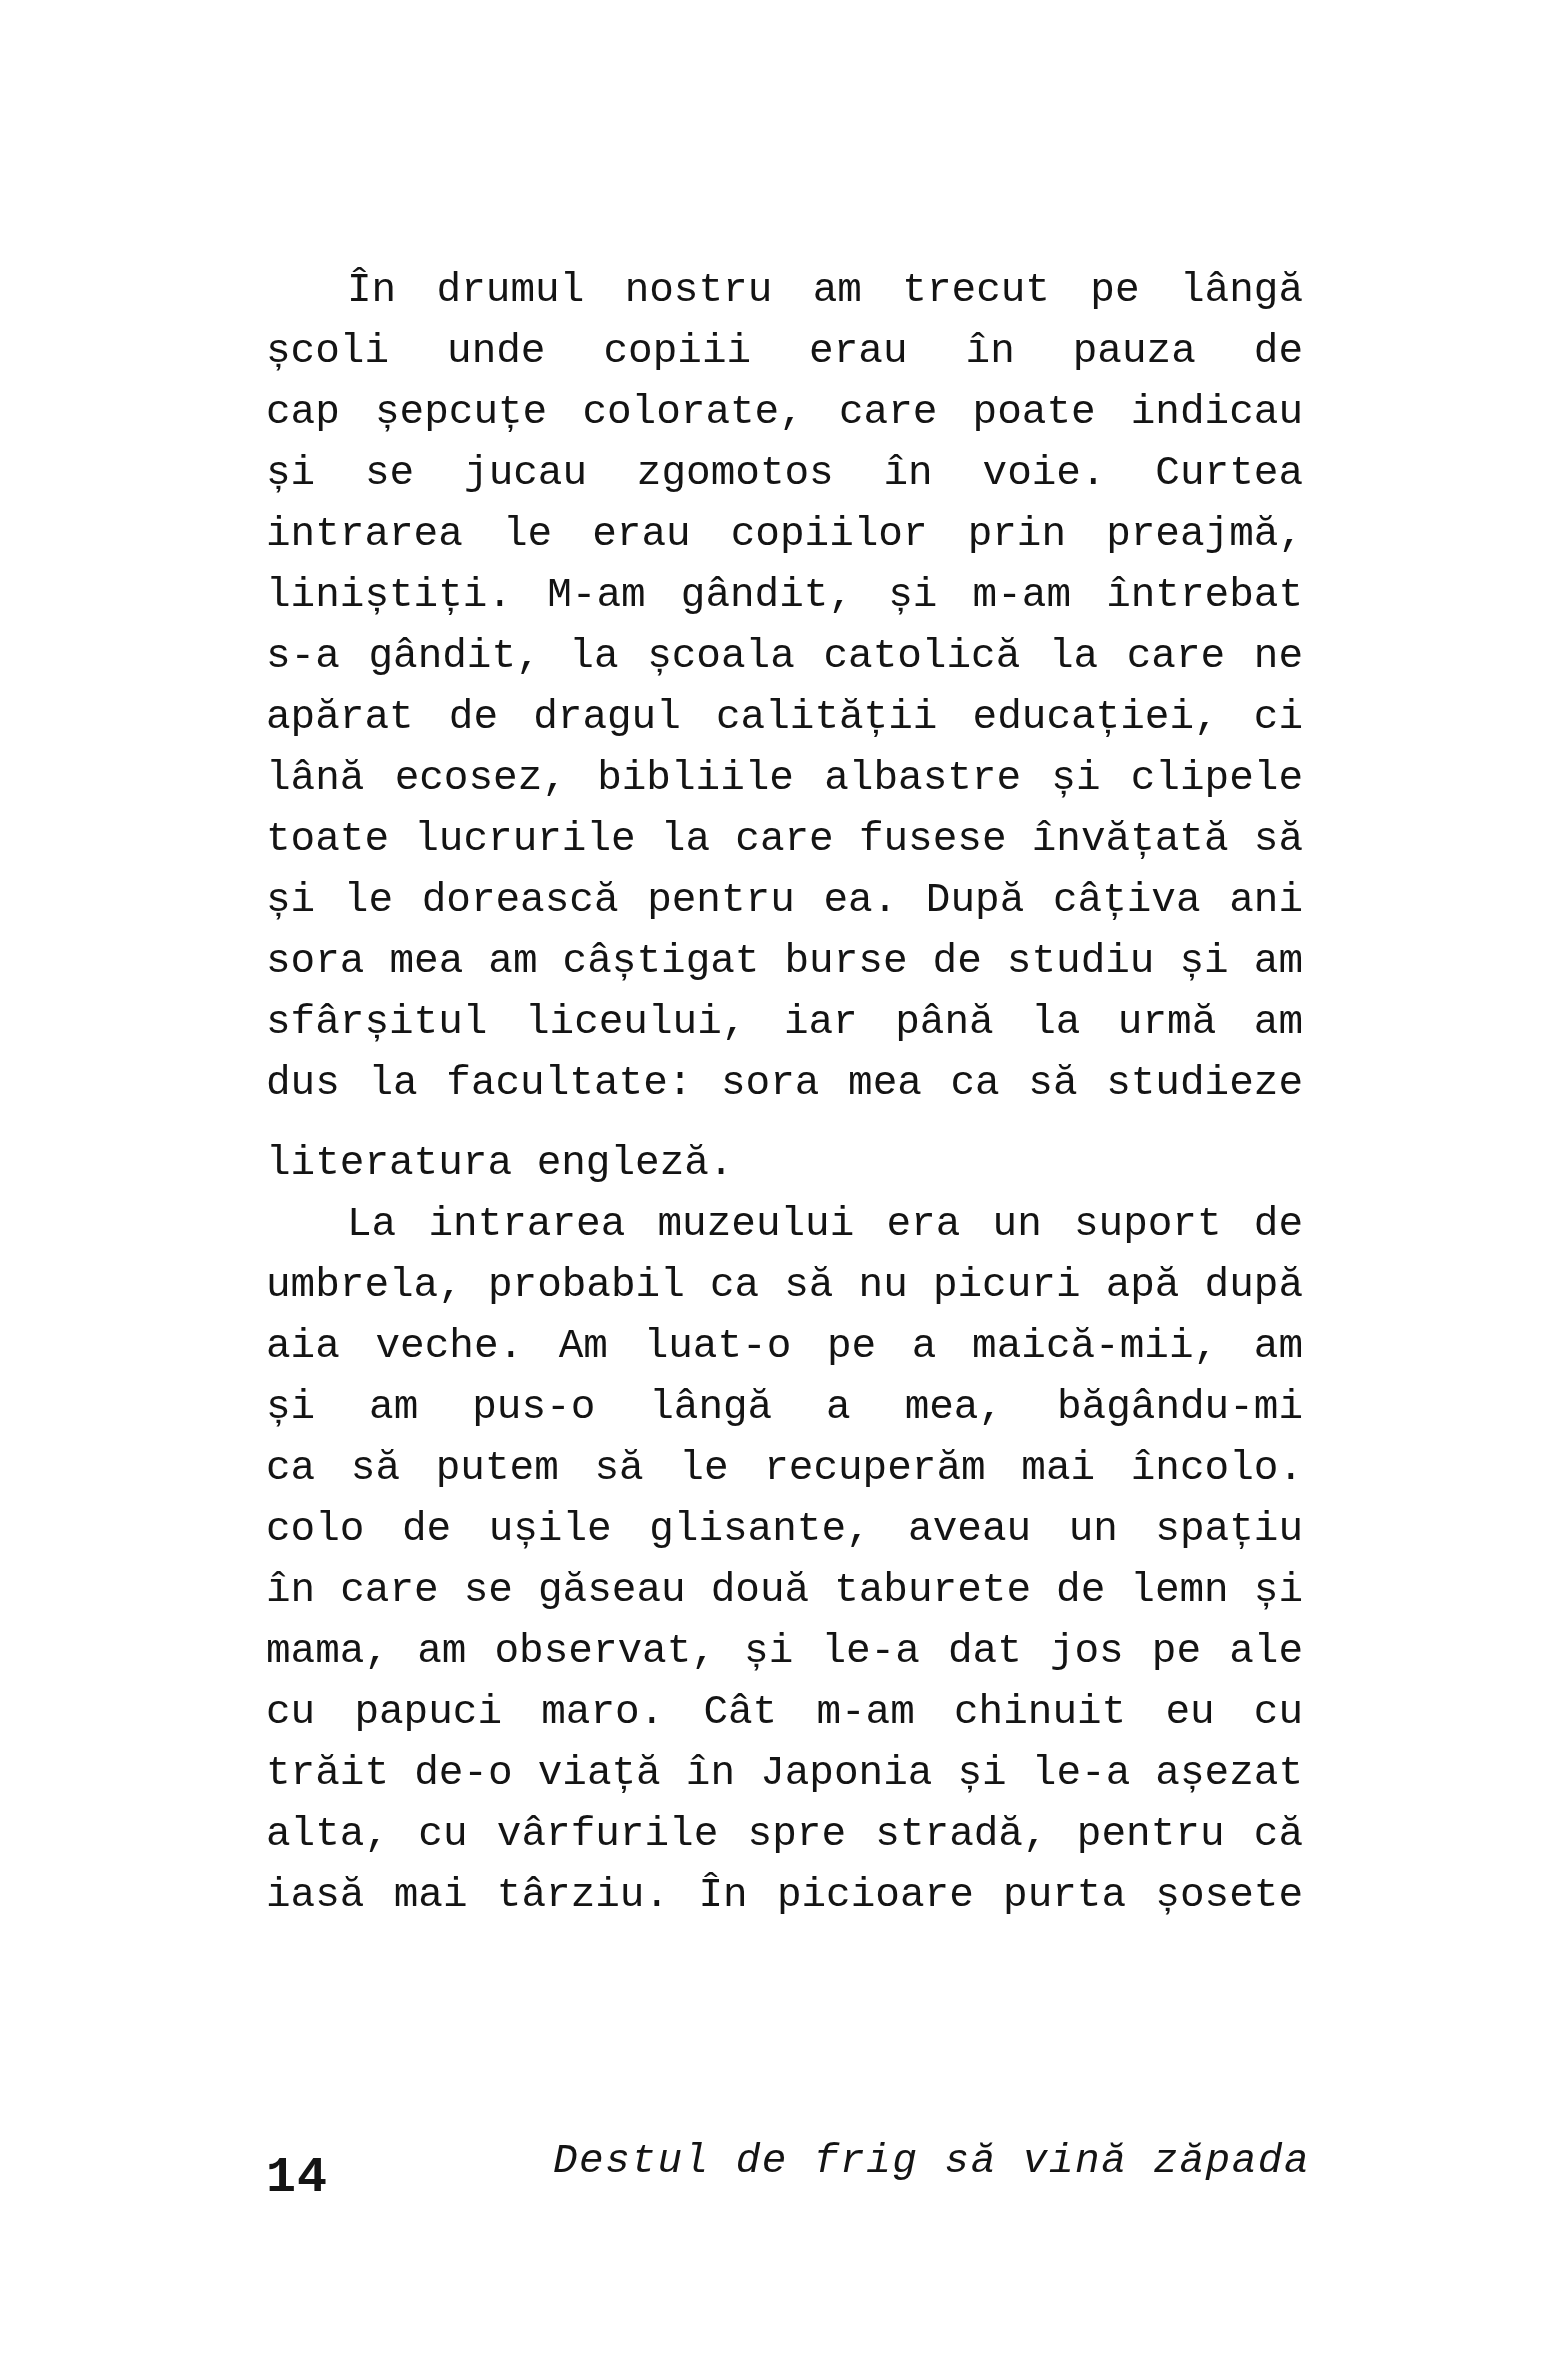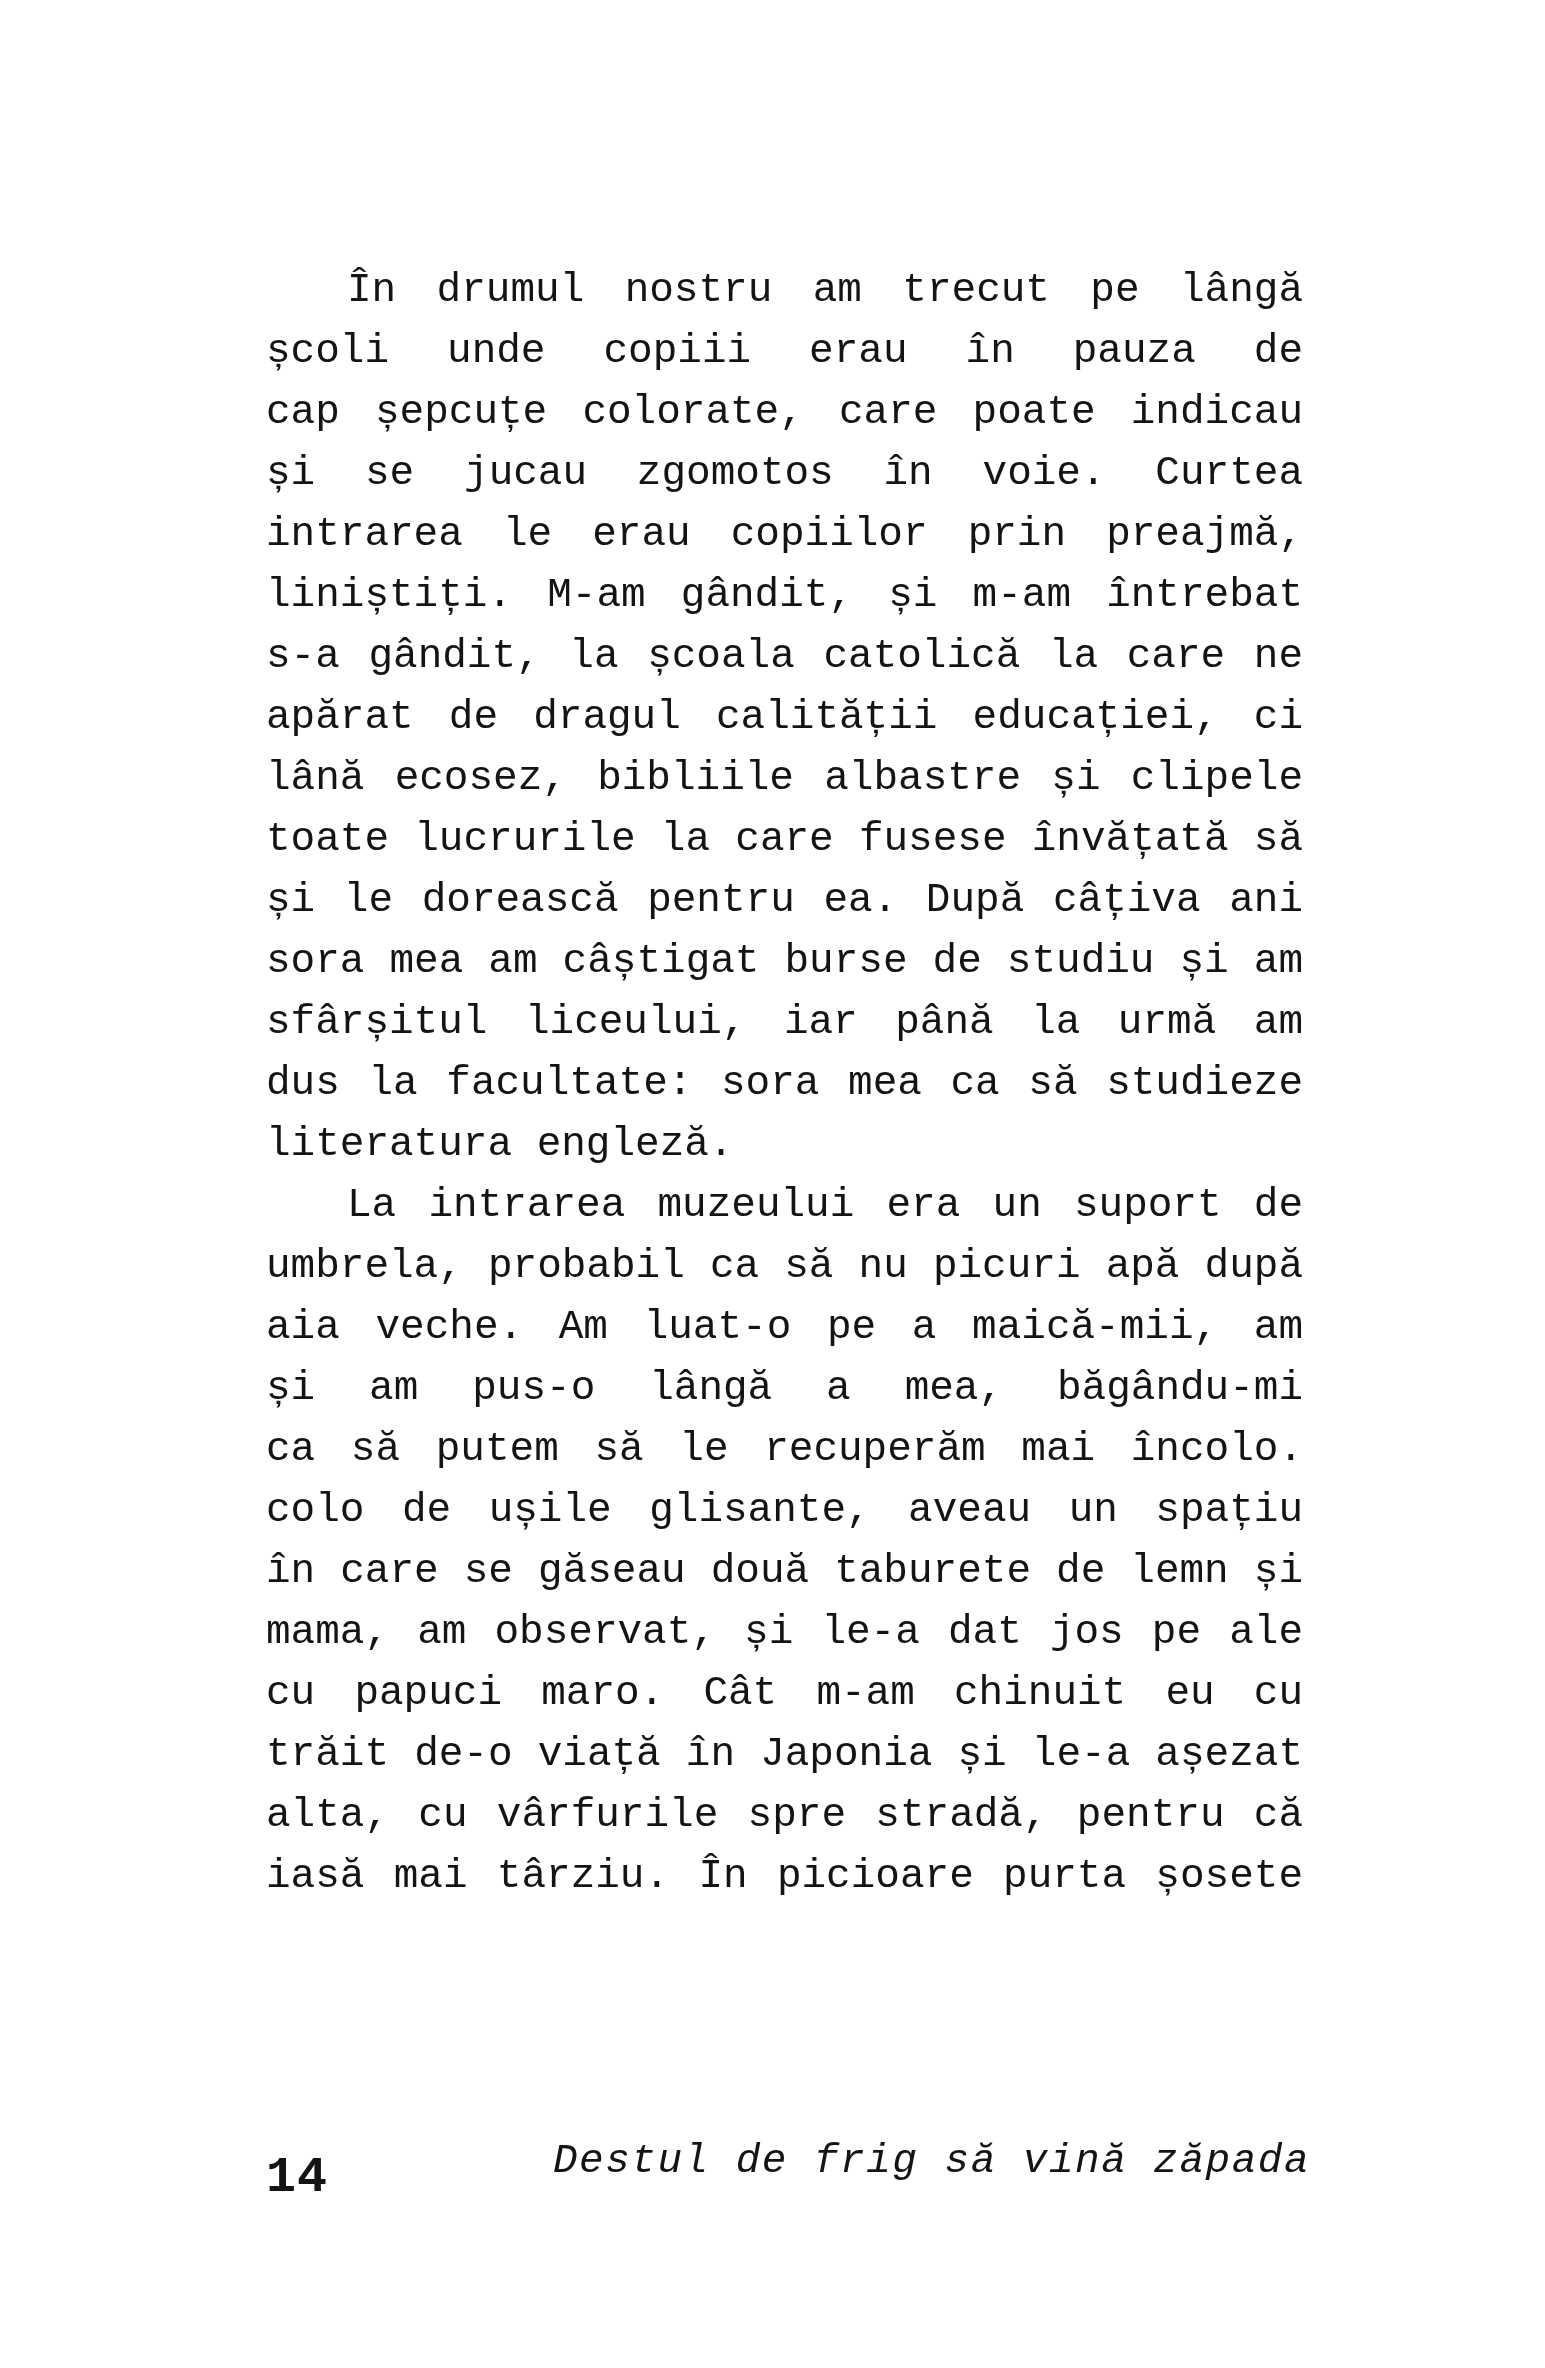--- a/index.html
+++ b/index.html
@@ -33,20 +33,21 @@
     line-height: 61px;
     text-align: justify;
     text-align-last: justify;
     overflow: hidden;
   }
   .line.indent {
     padding-left: 81px;
   }
   .line.para-end {
     text-align-last: left;
+    margin-top: 19px;
   }
   .page-footer {
     position: absolute;
     left: 266px;
     top: 2140px;
     width: 1044px;
     height: 47px;
   }
   .page-number {
     position: absolute;

